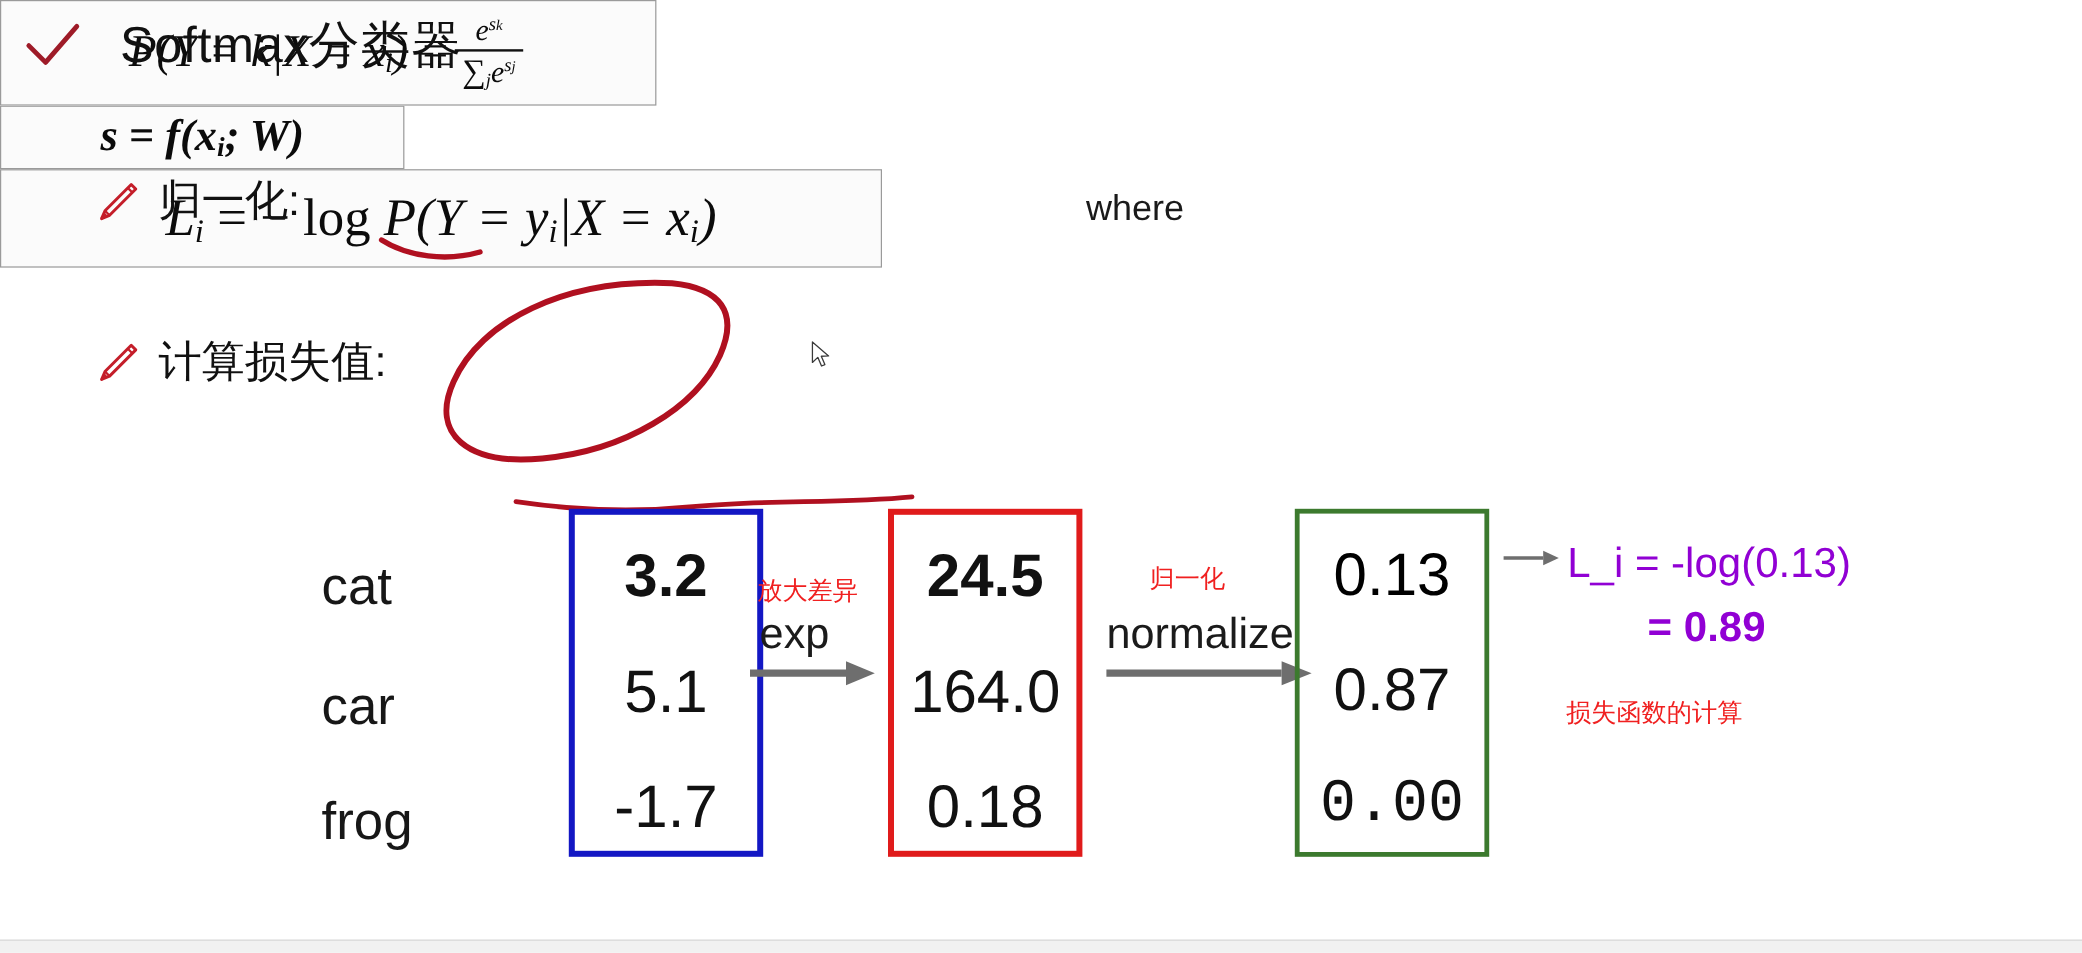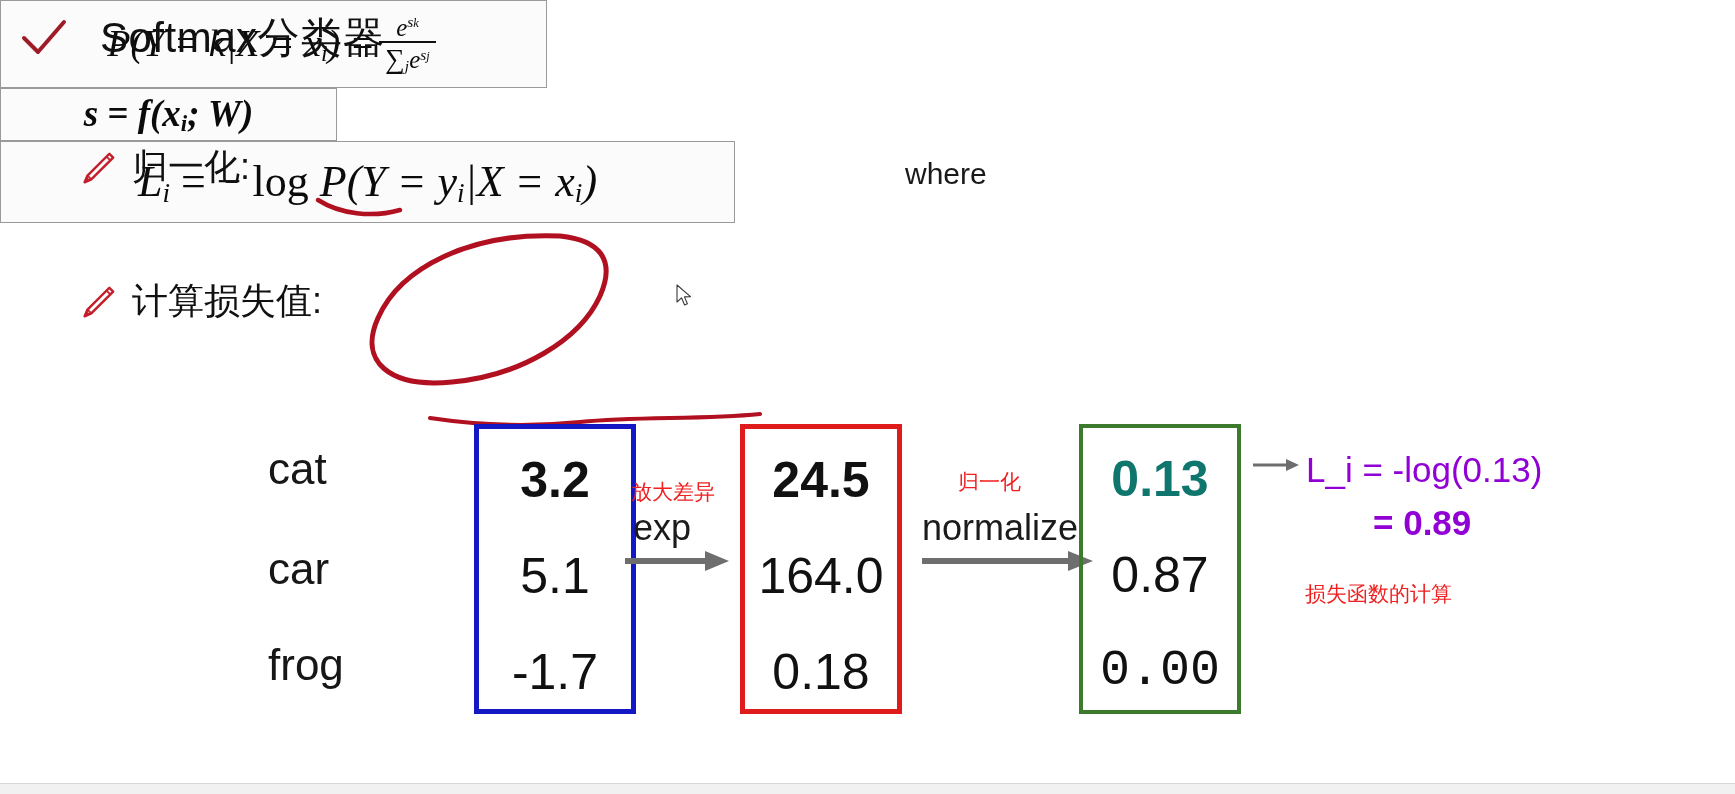--- a/index.html
+++ b/index.html
@@ -43,31 +43,32 @@
         margin:0 4px;line-height:1;}
   .frac .num{font-size:25px;padding:0 6px 2px 6px;}
   .frac .den{font-size:25px;padding:2px 6px 0 6px;border-top:2px solid #111;}
 
   .where-text{position:absolute;font-size:30px;color:#1a1a1a;font-family:"Liberation Sans", sans-serif;}
 
   
   .row-label{
     position:absolute;font-size:44px;color:#171717;
     font-family:"Liberation Sans", sans-serif;
+    margin-top:20px;
   }
   .val-box{position:absolute;box-sizing:border-box;background:transparent;}
   .val-box.blue{border:5px solid #1317c4;}
   .val-box.red{border:5px solid #e01b1b;}
   .val-box.green{border:4px solid #3c7a2e;}
   .cell{
     position:absolute;width:100%;text-align:center;font-size:50px;color:#111;
     font-family:"Liberation Sans", sans-serif;line-height:1;
   }
   .cell.bold{font-weight:bold;}
-  .cell.purple{color:#0f766e;font-weight:bold;}
+  .cell.purple{color:#000000;font-weight:normal;}
 
   .op-label{position:absolute;font-size:36px;color:#1b1b1b;font-family:"Liberation Sans", sans-serif;}
   .zh-annot{position:absolute;font-size:21px;color:#f02020;font-family:"Liberation Sans", sans-serif;white-space:nowrap;}
   .purple-text{position:absolute;color:#9100d4;font-family:"Liberation Sans", sans-serif;white-space:nowrap;}
   .purple-text.l1{font-size:35px;}
   .purple-text.l2{font-size:35px;font-weight:bold;}
 
   .arrow-svg{position:absolute;}
   .ink{position:absolute;left:0;top:0;pointer-events:none;}
   .cursor{position:absolute;width:18px;height:24px;}

